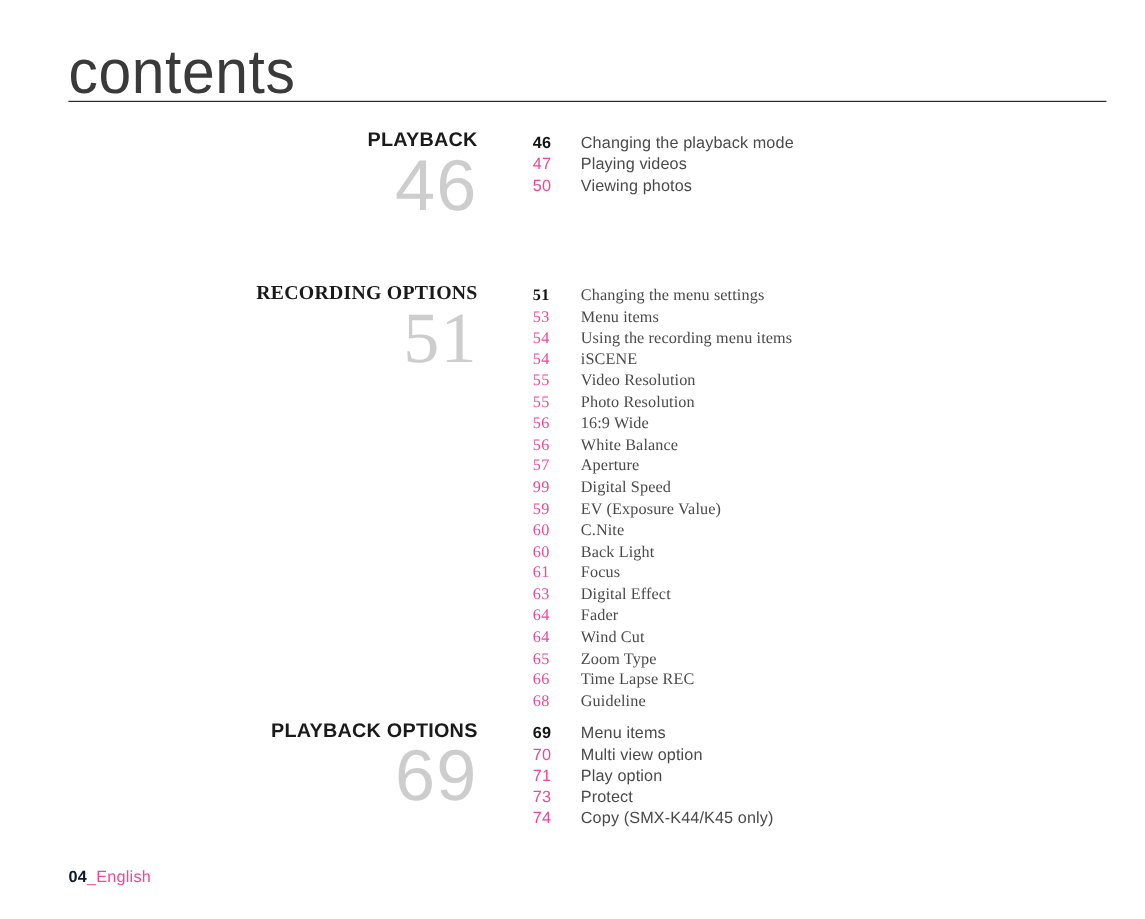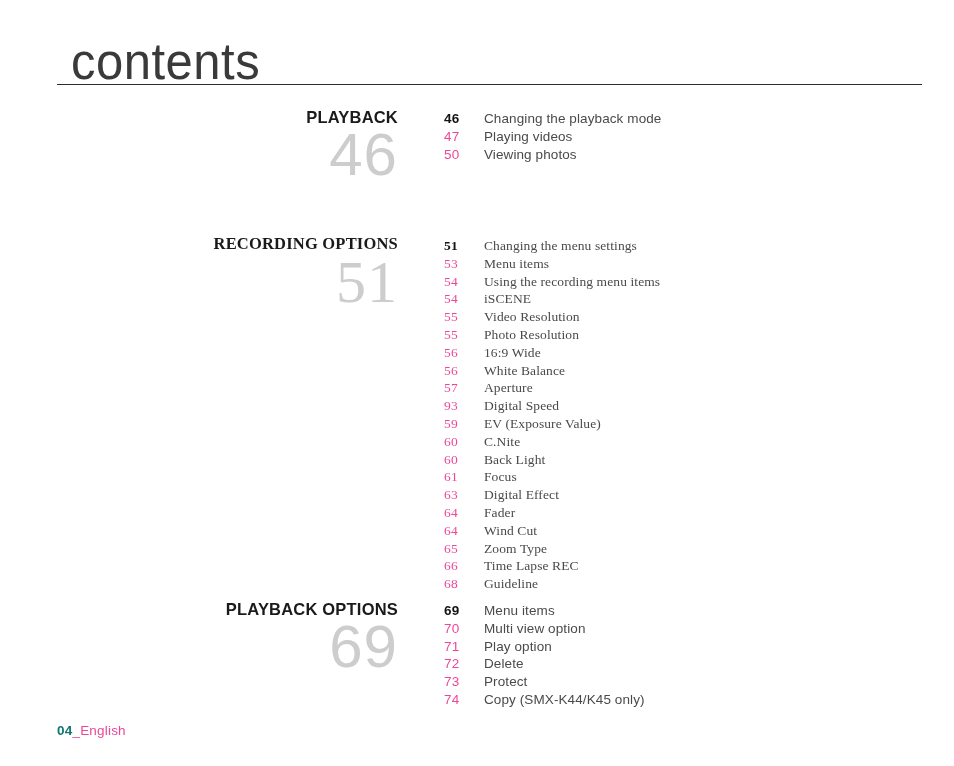--- a/index.html
+++ b/index.html
@@ -12,21 +12,21 @@
     height: 766px;
     position: relative;
     font-family: "Liberation Sans", sans-serif;
     -webkit-font-smoothing: antialiased;
     overflow: hidden;
   }
 
   
   .page-head {
     position: absolute;
-    left: 71px;
+    left: 57px;
     top: 38px;
     width: 865px;
   }
   .page-title {
     font-family: "Liberation Sans", sans-serif;
     font-size: 49px;
     font-weight: 300;
     letter-spacing: 0.5px;
     color: #3a3a3a;
     line-height: 48px;
@@ -117,21 +117,21 @@
   
   .footer {
     position: absolute;
     left: 57px;
     top: 723px;
     font-size: 13.5px;
     letter-spacing: 0.2px;
   }
   .footer-page {
     font-weight: bold;
-    color: #0f766e;
+    color: #0f172a;
   }
   .footer-lang {
     color: #ec4899;
   }
 </style>
 </head>
 <body>
 
 <div class="page-head">
   <h1 class="page-title">contents</h1>
@@ -198,21 +198,21 @@
           </div>
           <div class="entry">
             <span class="entry-page">56</span>
             <span class="entry-title">White Balance</span>
           </div>
           <div class="entry">
             <span class="entry-page">57</span>
             <span class="entry-title">Aperture</span>
           </div>
           <div class="entry">
-            <span class="entry-page">93</span>
+            <span class="entry-page">99</span>
             <span class="entry-title">Digital Speed</span>
           </div>
           <div class="entry">
             <span class="entry-page">59</span>
             <span class="entry-title">EV (Exposure Value)</span>
           </div>
           <div class="entry">
             <span class="entry-page">60</span>
             <span class="entry-title">C.Nite</span>
           </div>
@@ -264,24 +264,20 @@
           </div>
           <div class="entry">
             <span class="entry-page">70</span>
             <span class="entry-title">Multi view option</span>
           </div>
           <div class="entry">
             <span class="entry-page">71</span>
             <span class="entry-title">Play option</span>
           </div>
           <div class="entry">
-            <span class="entry-page">72</span>
-            <span class="entry-title">Delete</span>
-          </div>
-          <div class="entry">
             <span class="entry-page">73</span>
             <span class="entry-title">Protect</span>
           </div>
           <div class="entry">
             <span class="entry-page">74</span>
             <span class="entry-title">Copy (SMX-K44/K45 only)</span>
           </div>
         </div>
       </div>
     </div>

